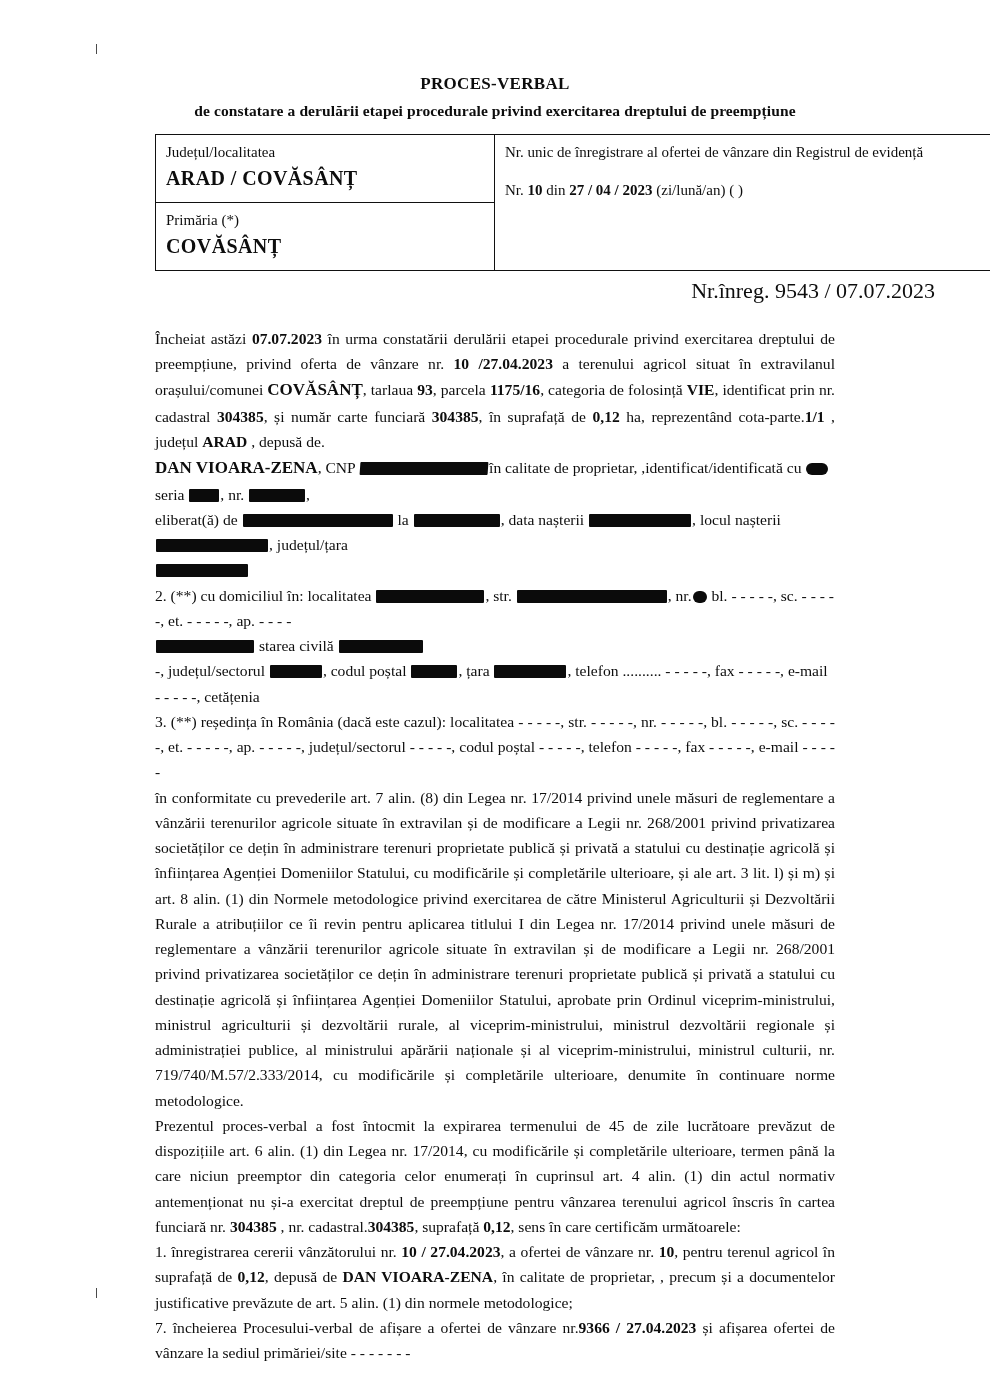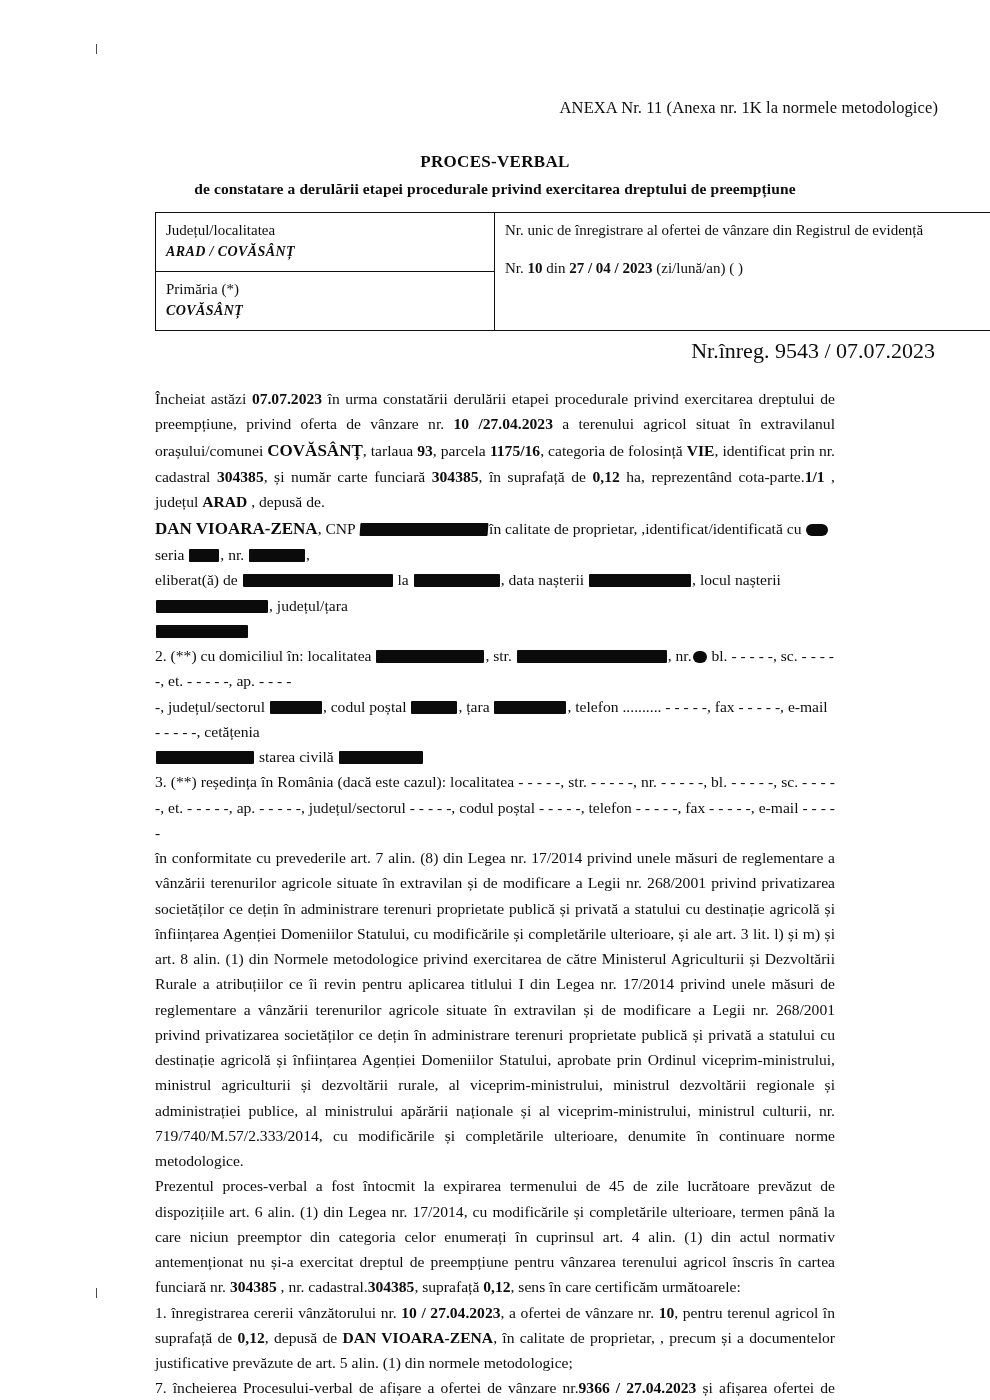--- a/index.html
+++ b/index.html
@@ -67,21 +67,21 @@
   table.header-table td {
     border: 1.3px solid #111;
     padding: 7px 10px 9px 10px;
     vertical-align: top;
     font-size: 15.5px;
     line-height: 1.45;
   }
   td.left-cell { width: 318px; }
   td.right-cell { width: 500px; }
   .cell-small { font-size: 15px; }
-  .cell-bold { font-weight: bold; font-size: 14px; letter-spacing: 0.4px; font-style: italic; }
+  .cell-bold { font-weight: bold; font-size: 20px; letter-spacing: 0.4px; }
   .nr-inreg {
     text-align: right;
     font-size: 22px;
     margin-top: 7px;
     margin-right: 25px;
   }
   .body-text {
     margin: 22px 125px 0 125px;
     font-size: 15.6px;
     line-height: 1.62;
@@ -124,21 +124,20 @@
   .sig-block { margin-top: 2px; }
 </style>
 </head>
 <body>
 
 <div class="page">
 
   <div class="tick-mark"></div>
   <div class="tick-mark2"></div>
 
-  <div class="anexa-line">ANEXA Nr. 11 (Anexa nr. 1K la normele metodologice)</div>
 
   <div class="doc-title">PROCES-VERBAL</div>
   <div class="doc-subtitle">de constatare a derulării etapei procedurale privind exercitarea dreptului de preempțiune</div>
 
   <table class="header-table">
     <tbody>
         <tr>
       <td class="left-cell">
         <div class="cell-small">Județul/localitatea</div>
         <div class="cell-bold">ARAD / COVĂSÂNȚ</div>
@@ -181,25 +180,25 @@
 
     <p style="text-align:left;">
       <span class="redact r-jud"></span>
     </p>
 
     <p style="text-align:left;">
       <span>2. (**) cu domiciliul în: localitatea </span><span class="redact r-loc2"></span><span>, str. </span><span class="redact r-str"></span><span>, nr.</span><span class="redact r-nrv"></span><span> bl. - - - - -, sc. - - - - -, et. - - - - -, ap. - - - -</span>
     </p>
 
     <p style="text-align:left;">
+      <span class="redact r-cetat"></span><span> starea civilă </span><span class="redact r-civil"></span>
+    </p>
+
+    <p style="text-align:left;">
       <span>-, județul/sectorul </span><span class="redact r-sector"></span><span>, codul poștal </span><span class="redact r-postal"></span><span>, țara </span><span class="redact r-tara"></span><span>, telefon .......... - - - - -, fax - - - - -, e-mail - - - - -, cetățenia</span>
-    </p>
-
-    <p style="text-align:left;">
-      <span class="redact r-cetat"></span><span> starea civilă </span><span class="redact r-civil"></span>
     </p>
 
     <p>3. (**) reședința în România (dacă este cazul): localitatea - - - - -, str. - - - - -, nr. - - - - -, bl. - - - - -, sc. - - - - -, et. - - - - -, ap. - - - - -, județul/sectorul - - - - -, codul poștal - - - - -, telefon - - - - -, fax - - - - -, e-mail - - - - -</p>
 
     <p>în conformitate cu prevederile art. 7 alin. (8) din Legea nr. 17/2014 privind unele măsuri de reglementare a vânzării terenurilor agricole situate în extravilan și de modificare a Legii nr. 268/2001 privind privatizarea societăților ce dețin în administrare terenuri proprietate publică și privată a statului cu destinație agricolă și înființarea Agenției Domeniilor Statului, cu modificările și completările ulterioare, și ale art. 3 lit. l) și m) și art. 8 alin. (1) din Normele metodologice privind exercitarea de către Ministerul Agriculturii și Dezvoltării Rurale a atribuțiilor ce îi revin pentru aplicarea titlului I din Legea nr. 17/2014 privind unele măsuri de reglementare a vânzării terenurilor agricole situate în extravilan și de modificare a Legii nr. 268/2001 privind privatizarea societăților ce dețin în administrare terenuri proprietate publică și privată a statului cu destinație agricolă și înființarea Agenției Domeniilor Statului, aprobate prin Ordinul viceprim-ministrului, ministrul agriculturii și dezvoltării rurale, al viceprim-ministrului, ministrul dezvoltării regionale și administrației publice, al ministrului apărării naționale și al viceprim-ministrului, ministrul culturii, nr. 719/740/M.57/2.333/2014, cu modificările și completările ulterioare, denumite în continuare norme metodologice.</p>
 
     <p>
       <span>Prezentul proces-verbal a fost întocmit la expirarea termenului de 45 de zile lucrătoare prevăzut de dispozițiile art. 6 alin. (1) din Legea nr. 17/2014, cu modificările și completările ulterioare, termen până la care niciun preemptor din categoria celor enumerați în cuprinsul art. 4 alin. (1) din actul normativ antemenționat nu și-a exercitat dreptul de preempțiune pentru vânzarea terenului agricol înscris în cartea funciară nr. </span><b>304385</b><span> , nr. cadastral.</span><b>304385</b><span>, suprafață </span><b>0,12</b><span>, sens în care certificăm următoarele:</span>
     </p>
 

